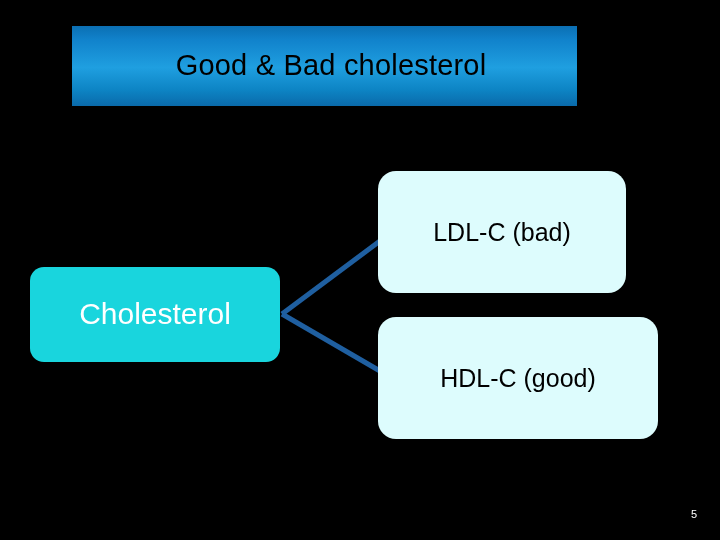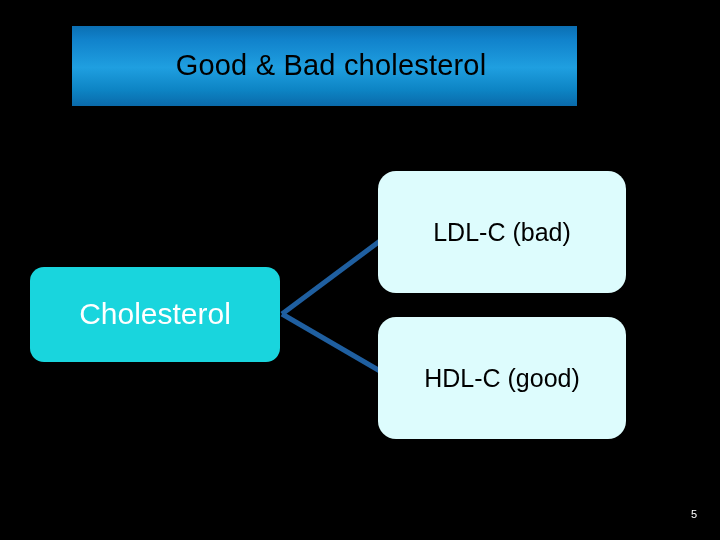--- a/index.html
+++ b/index.html
@@ -81,21 +81,21 @@
     left: 378px;
     top: 171px;
     width: 248px;
     height: 122px;
     background: #ddfcfd;
     border-radius: 18px;
   }
   #node-hdl {
     left: 378px;
     top: 317px;
-    width: 248px;
+    width: 280px;
     height: 122px;
     background: #ddfcfd;
     border-radius: 18px;
   }
   #node-ldl .node-label,
   #node-hdl .node-label {
     color: #000000;
     font-size: 25px;
     line-height: 1.15;
   }

